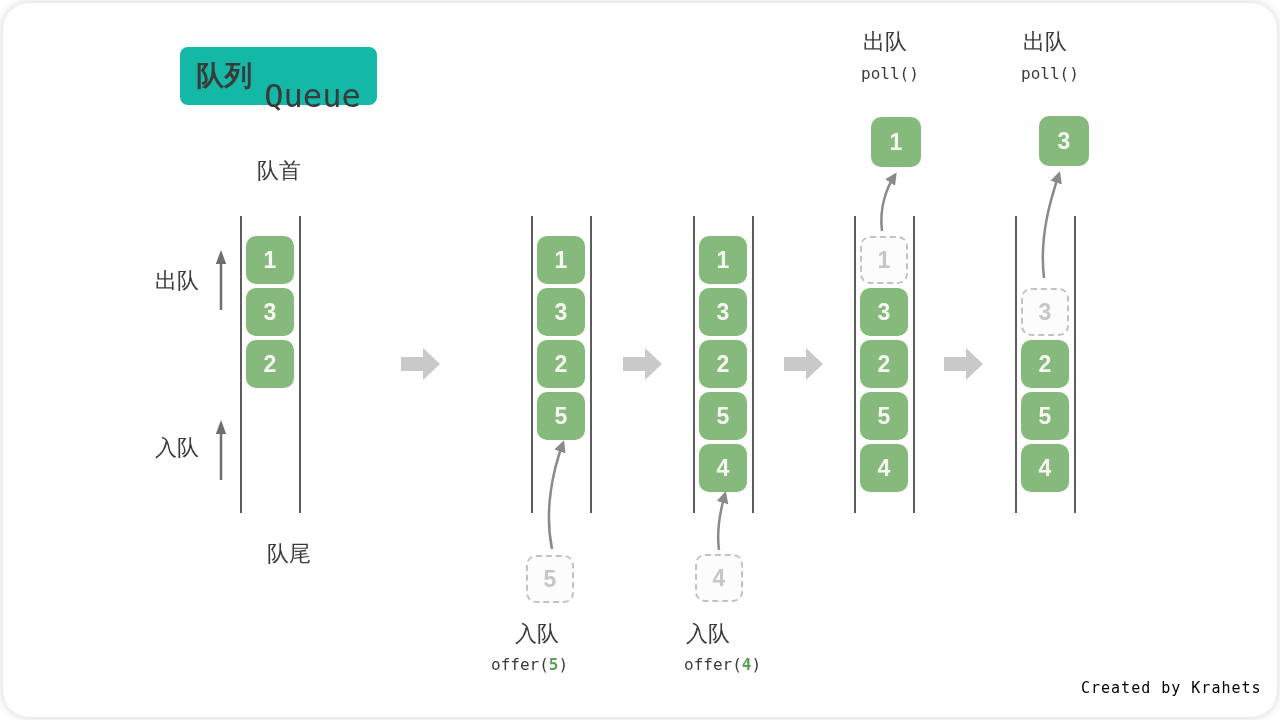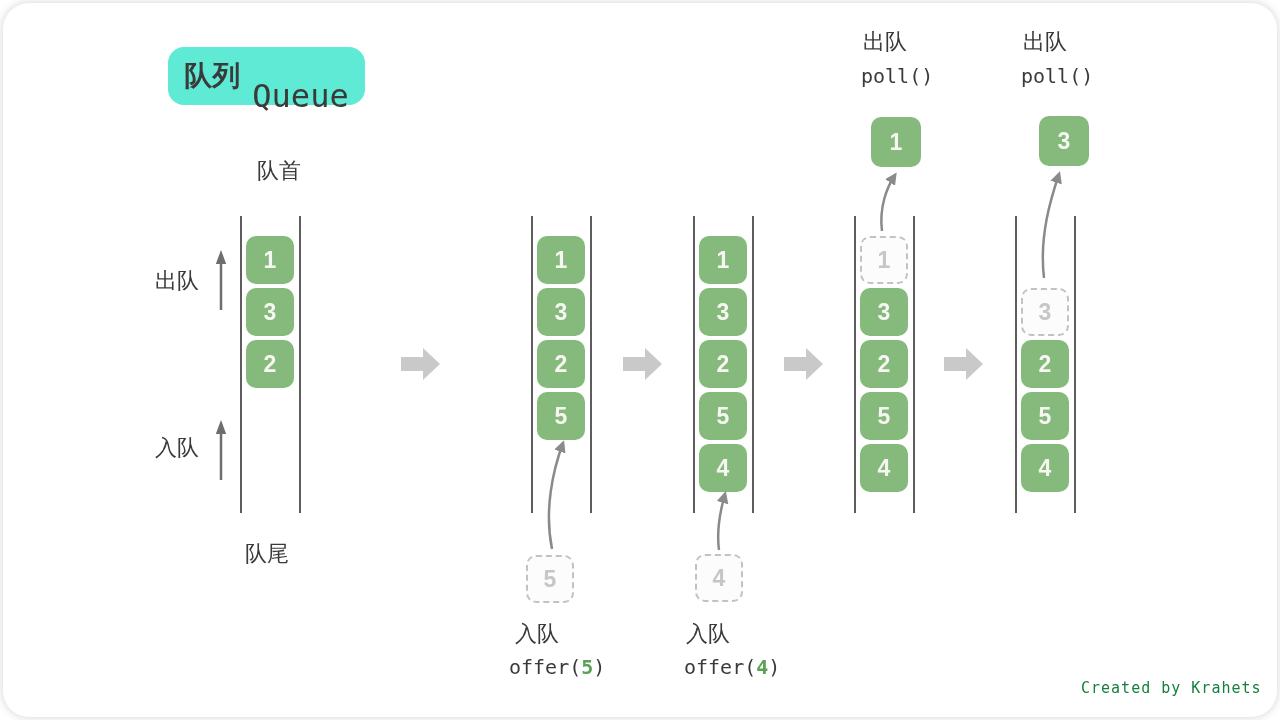--- a/index.html
+++ b/index.html
@@ -1,54 +1,54 @@
 <!DOCTYPE html>
 <html><head>
 <meta charset="utf-8">
 <style>
   html,body{margin:0;padding:0;background:#ffffff;}
   body{width:1280px;height:720px;position:relative;font-family:"Liberation Sans",sans-serif;}
   .canvas{position:absolute;left:3px;top:3px;right:3px;bottom:3px;background:#ffffff;
           border-radius:26px;box-shadow:0 0 10px rgba(0,0,0,0.18);overflow:hidden;}
 
-  .title-box{position:absolute;left:165px;top:44px;width:197px;height:58px;background:#5eead4;
-             border-radius:16px;display:flex;align-items:center;justify-content:center;gap:12px;}
+  .title-box{position:absolute;left:177px;top:44px;width:197px;height:58px;background:#14b8a6;
+             border-radius:8px;display:flex;align-items:center;justify-content:center;gap:12px;}
   .title-zh{font-size:28px;font-weight:bold;color:#3a3a3a;}
   .title-en{font-family:"DejaVu Sans Mono",monospace;font-size:32px;color:#3a3a3a;margin-top:39px;}
 
   .zh{position:absolute;color:#3a3a3a;font-weight:normal;font-size:22px;line-height:1.2;}
-  .code{position:absolute;font-family:"DejaVu Sans Mono",monospace;font-size:20px;color:#3a3a3a;line-height:1.2;}
+  .code{position:absolute;font-family:"DejaVu Sans Mono",monospace;font-size:16px;color:#3a3a3a;line-height:1.2;}
   .code .arg{color:#5aa155;font-weight:bold;}
   .centered{width:61px;text-align:right;}
 
   .queue{position:absolute;top:213px;width:61px;height:297px;}
   .rail{position:absolute;top:0;width:2px;height:297px;background:#5d5d5d;}
   .rail.l{left:0;} .rail.r{right:0;}
 
   .blk{position:absolute;left:6px;width:48px;height:48px;border-radius:10px;box-sizing:border-box;
        display:flex;align-items:center;justify-content:center;font-size:23px;font-weight:bold;}
   .g{background:#86ba7d;color:#f7f7f2;}
   .d{border:2px dashed #c2c2c2;color:#c6c6c6;background:#fcfcfc;font-weight:600;}
 
   .abs{position:absolute;}
   .watermark{position:absolute;left:1078px;top:676px;font-family:"DejaVu Sans Mono",monospace;
-             font-size:15px;color:#15803d;letter-spacing:1px;}
+             font-size:15px;color:#000000;letter-spacing:1px;}
 </style>
 </head>
 <body>
 
 <div class="canvas">
 
   <div class="title-box">
     <span class="title-zh">队列</span>
     <span class="title-en">Queue</span>
   </div>
 
   <div class="zh centered" style="left:237px;top:155px;">队首</div>
-  <div class="zh centered" style="left:225px;top:538px;">队尾</div>
+  <div class="zh centered" style="left:247px;top:538px;">队尾</div>
 
   <div class="zh" style="left:152px;top:265px;">出队</div>
   <svg class="abs" style="left:209px;top:246px;" width="18" height="64" viewBox="0 0 18 64">
     <line x1="9" y1="61" x2="9" y2="12" stroke="#6e6e6e" stroke-width="2.5"></line>
     <polygon points="9,1 3.8,15 14.2,15" fill="#6e6e6e"></polygon>
   </svg>
   <div class="zh" style="left:152px;top:432px;">入队</div>
   <svg class="abs" style="left:209px;top:416px;" width="18" height="64" viewBox="0 0 18 64">
     <line x1="9" y1="61" x2="9" y2="12" stroke="#6e6e6e" stroke-width="2.5"></line>
     <polygon points="9,1 3.8,15 14.2,15" fill="#6e6e6e"></polygon>
@@ -78,21 +78,21 @@
   <svg class="abs" style="left:533px;top:432px;" width="40" height="118" viewBox="0 0 40 118">
     <defs>
         <marker id="mA" markerUnits="userSpaceOnUse" markerWidth="12" markerHeight="12" refX="9" refY="6" orient="auto">
       <path d="M0,0 L12,6 L0,12 z" fill="#8a8a8a"></path>
         </marker>
       </defs>
     <path d="M16,114 C8,75 17,35 27,8" stroke="#8a8a8a" stroke-width="2.5" fill="none" marker-end="url(#mA)"></path>
   </svg>
   <div class="blk d" style="left:523px;top:552px;">5</div>
   <div class="zh" style="left:512px;top:618px;">入队</div>
-  <div class="code" style="left:506px;top:652px;"><span>offer(</span><span class="arg">5</span><span>)</span></div>
+  <div class="code" style="left:488px;top:652px;"><span>offer(</span><span class="arg">5</span><span>)</span></div>
 
   <svg class="abs" style="left:620px;top:344px;" width="40" height="34" viewBox="0 0 40 34">
     <polygon points="0,10 22,10 22,1 39,17 22,33 22,24 0,24" fill="#c9c9c9"></polygon>
   </svg>
 
   <div class="queue" style="left:690px;">
     <div class="rail l"></div>
     <div class="rail r"></div>
     <div class="blk g" style="top:20px;">1</div>
     <div class="blk g" style="top:72px;">3</div>

